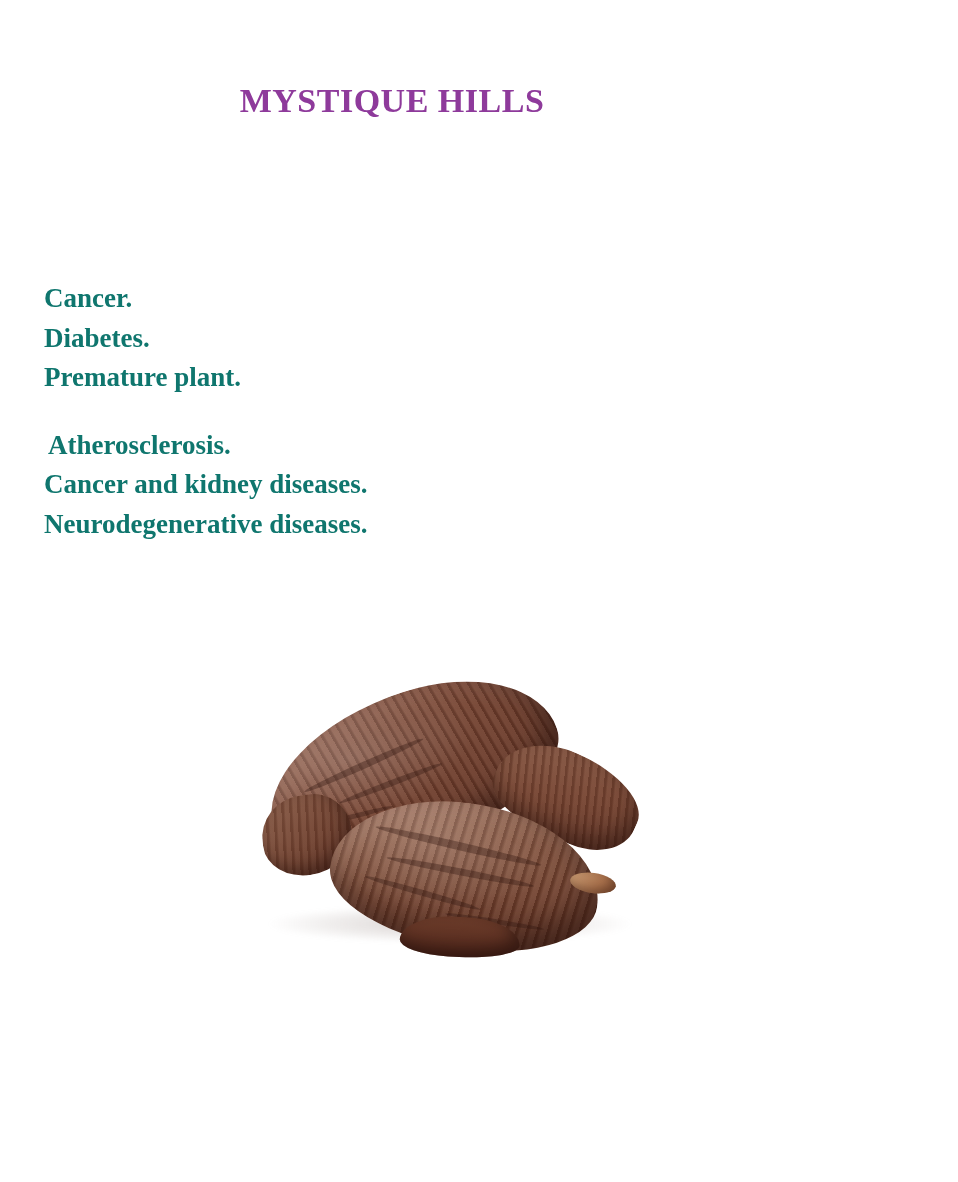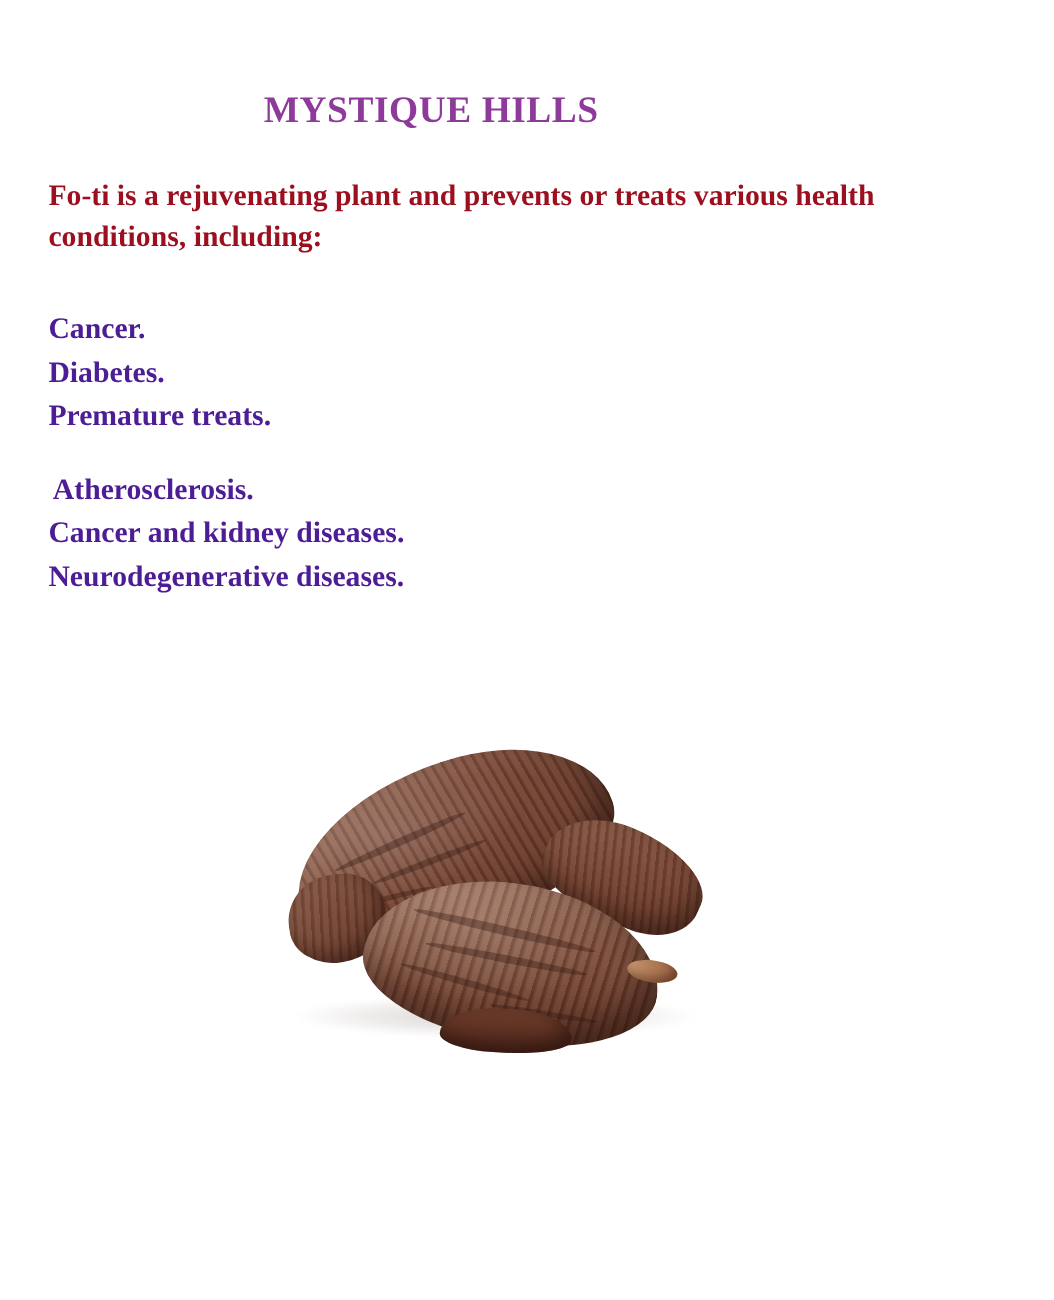--- a/index.html
+++ b/index.html
@@ -44,21 +44,21 @@
   }
   .list {
     position: absolute;
     top: 279px;
     left: 44px;
     width: 800px;
     font-family: "Liberation Serif", serif;
     font-weight: bold;
     font-size: 27px;
     line-height: 39.5px;
-    color: #4c1d95;
+    color: #0f766e;
     list-style: none;
     margin: 0;
     padding: 0;
   }
   .list li {
     margin: 0;
     padding: 0;
     white-space: nowrap;
   }
   .list li.indent {
@@ -169,26 +169,25 @@
     border-radius: 50%;
   }
 </style>
 </head>
 <body>
 
 <div class="page">
 
   <div class="title">MYSTIQUE HILLS</div>
 
-  <div class="intro">Fo-ti is a rejuvenating plant and prevents or treats various health conditions, including:</div>
 
   <ul class="list">
     <li>Cancer.</li>
     <li>Diabetes.</li>
-    <li>Premature treats.</li>
+    <li>Premature plant.</li>
     <li class="indent">Atherosclerosis.</li>
     <li>Cancer and kidney diseases.</li>
     <li>Neurodegenerative diseases.</li>
   </ul>
 
   <div class="photo">
     <div class="shadow"></div>
     <div class="root root-back">
       <div class="root-crease" style="left:40px; top:54px; width:130px; height:7px; transform:rotate(-6deg);"></div>
       <div class="root-crease" style="left:70px; top:80px; width:110px; height:6px; transform:rotate(-3deg);"></div>

